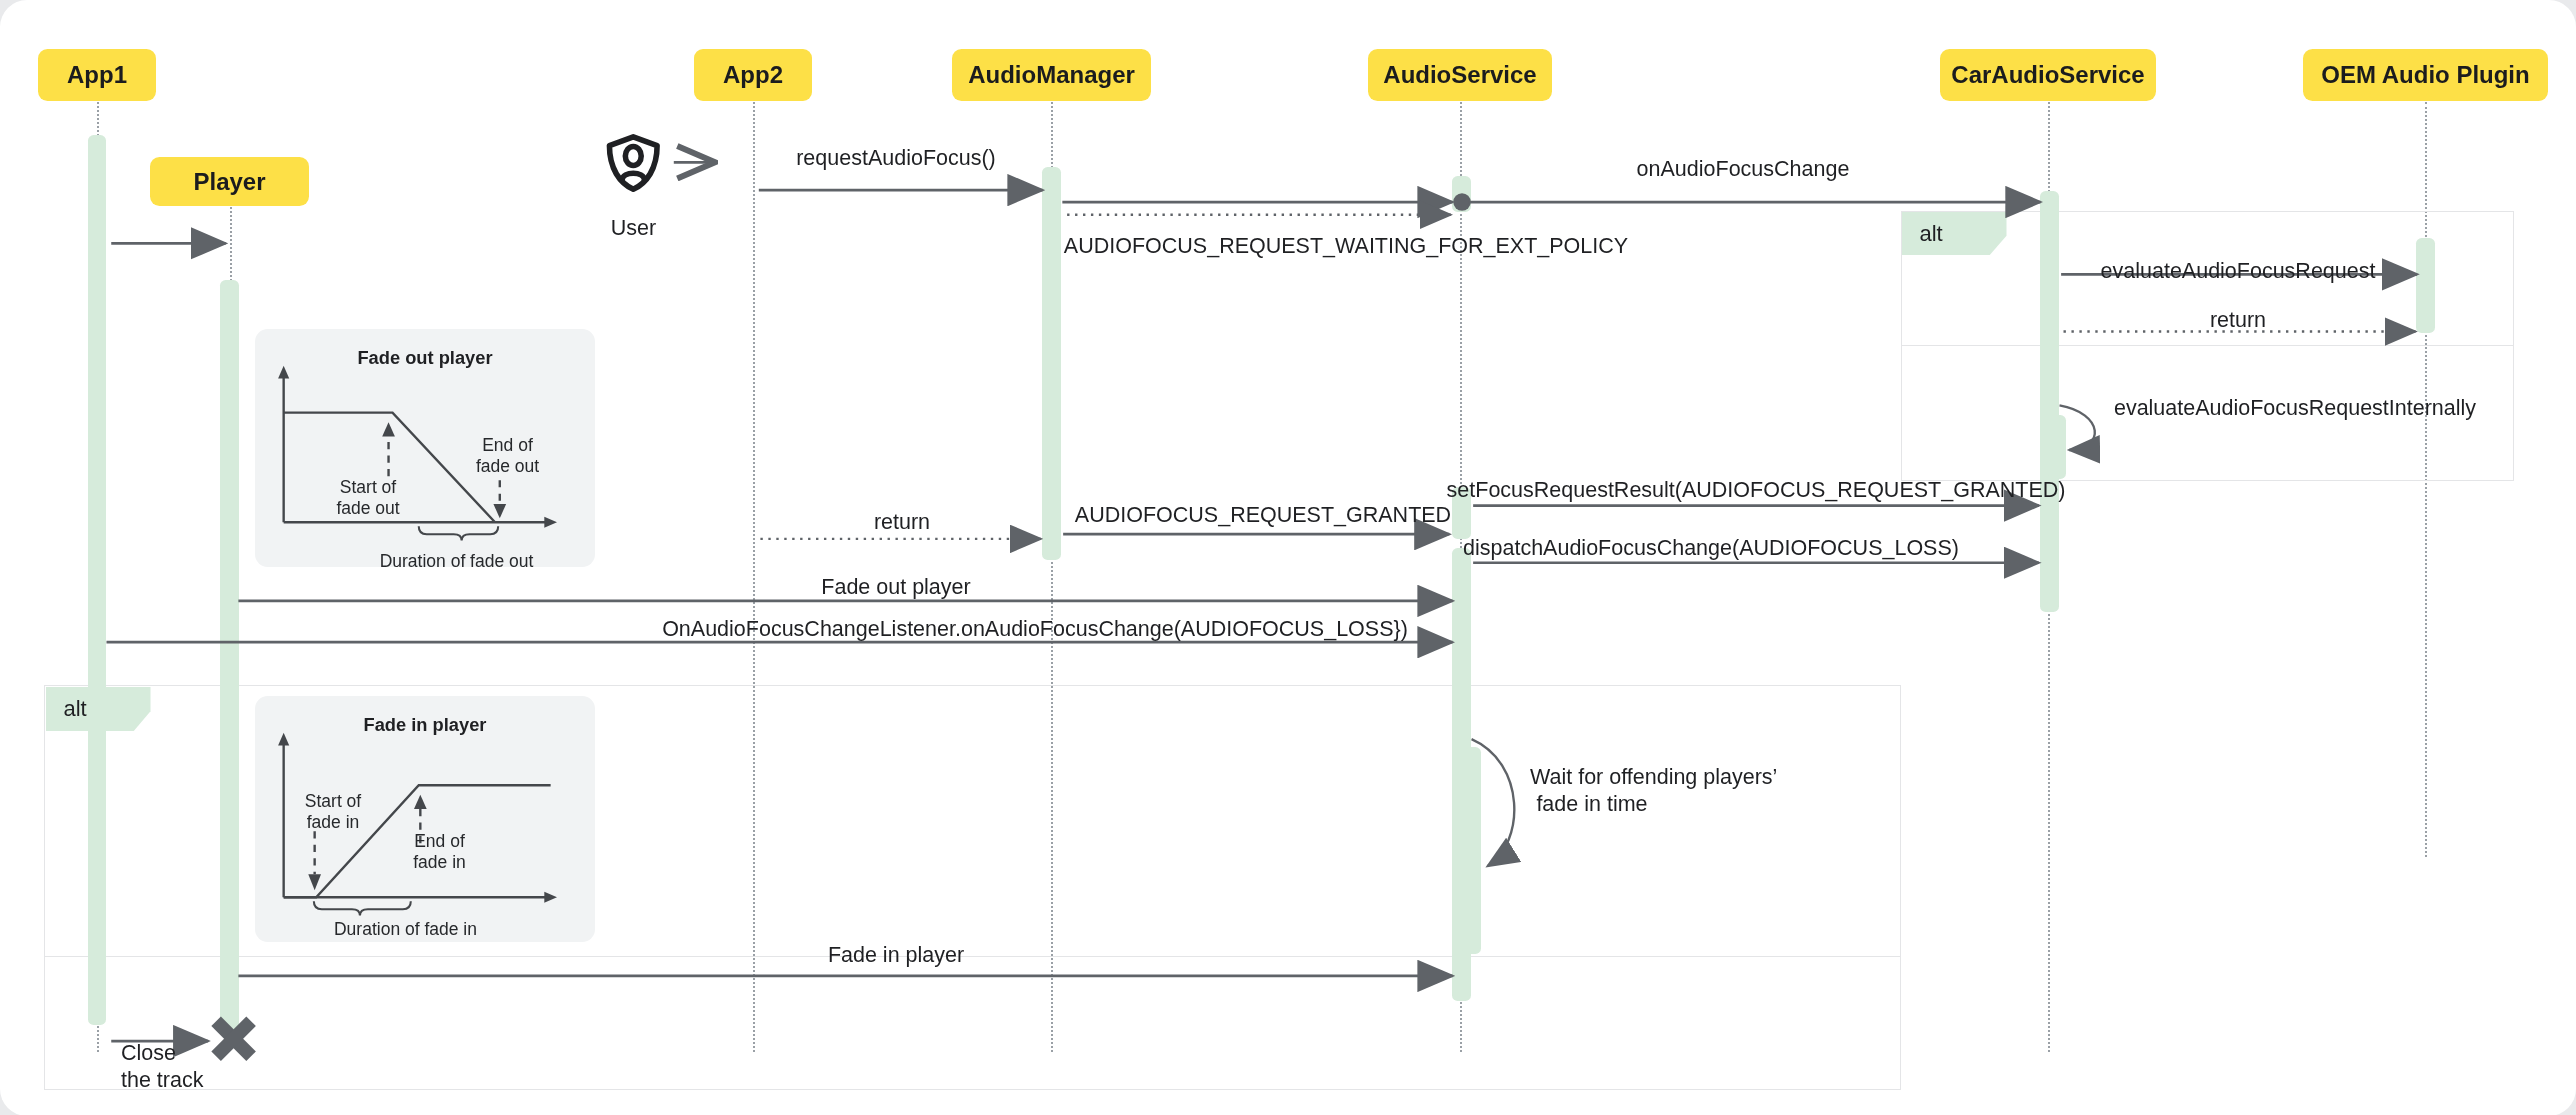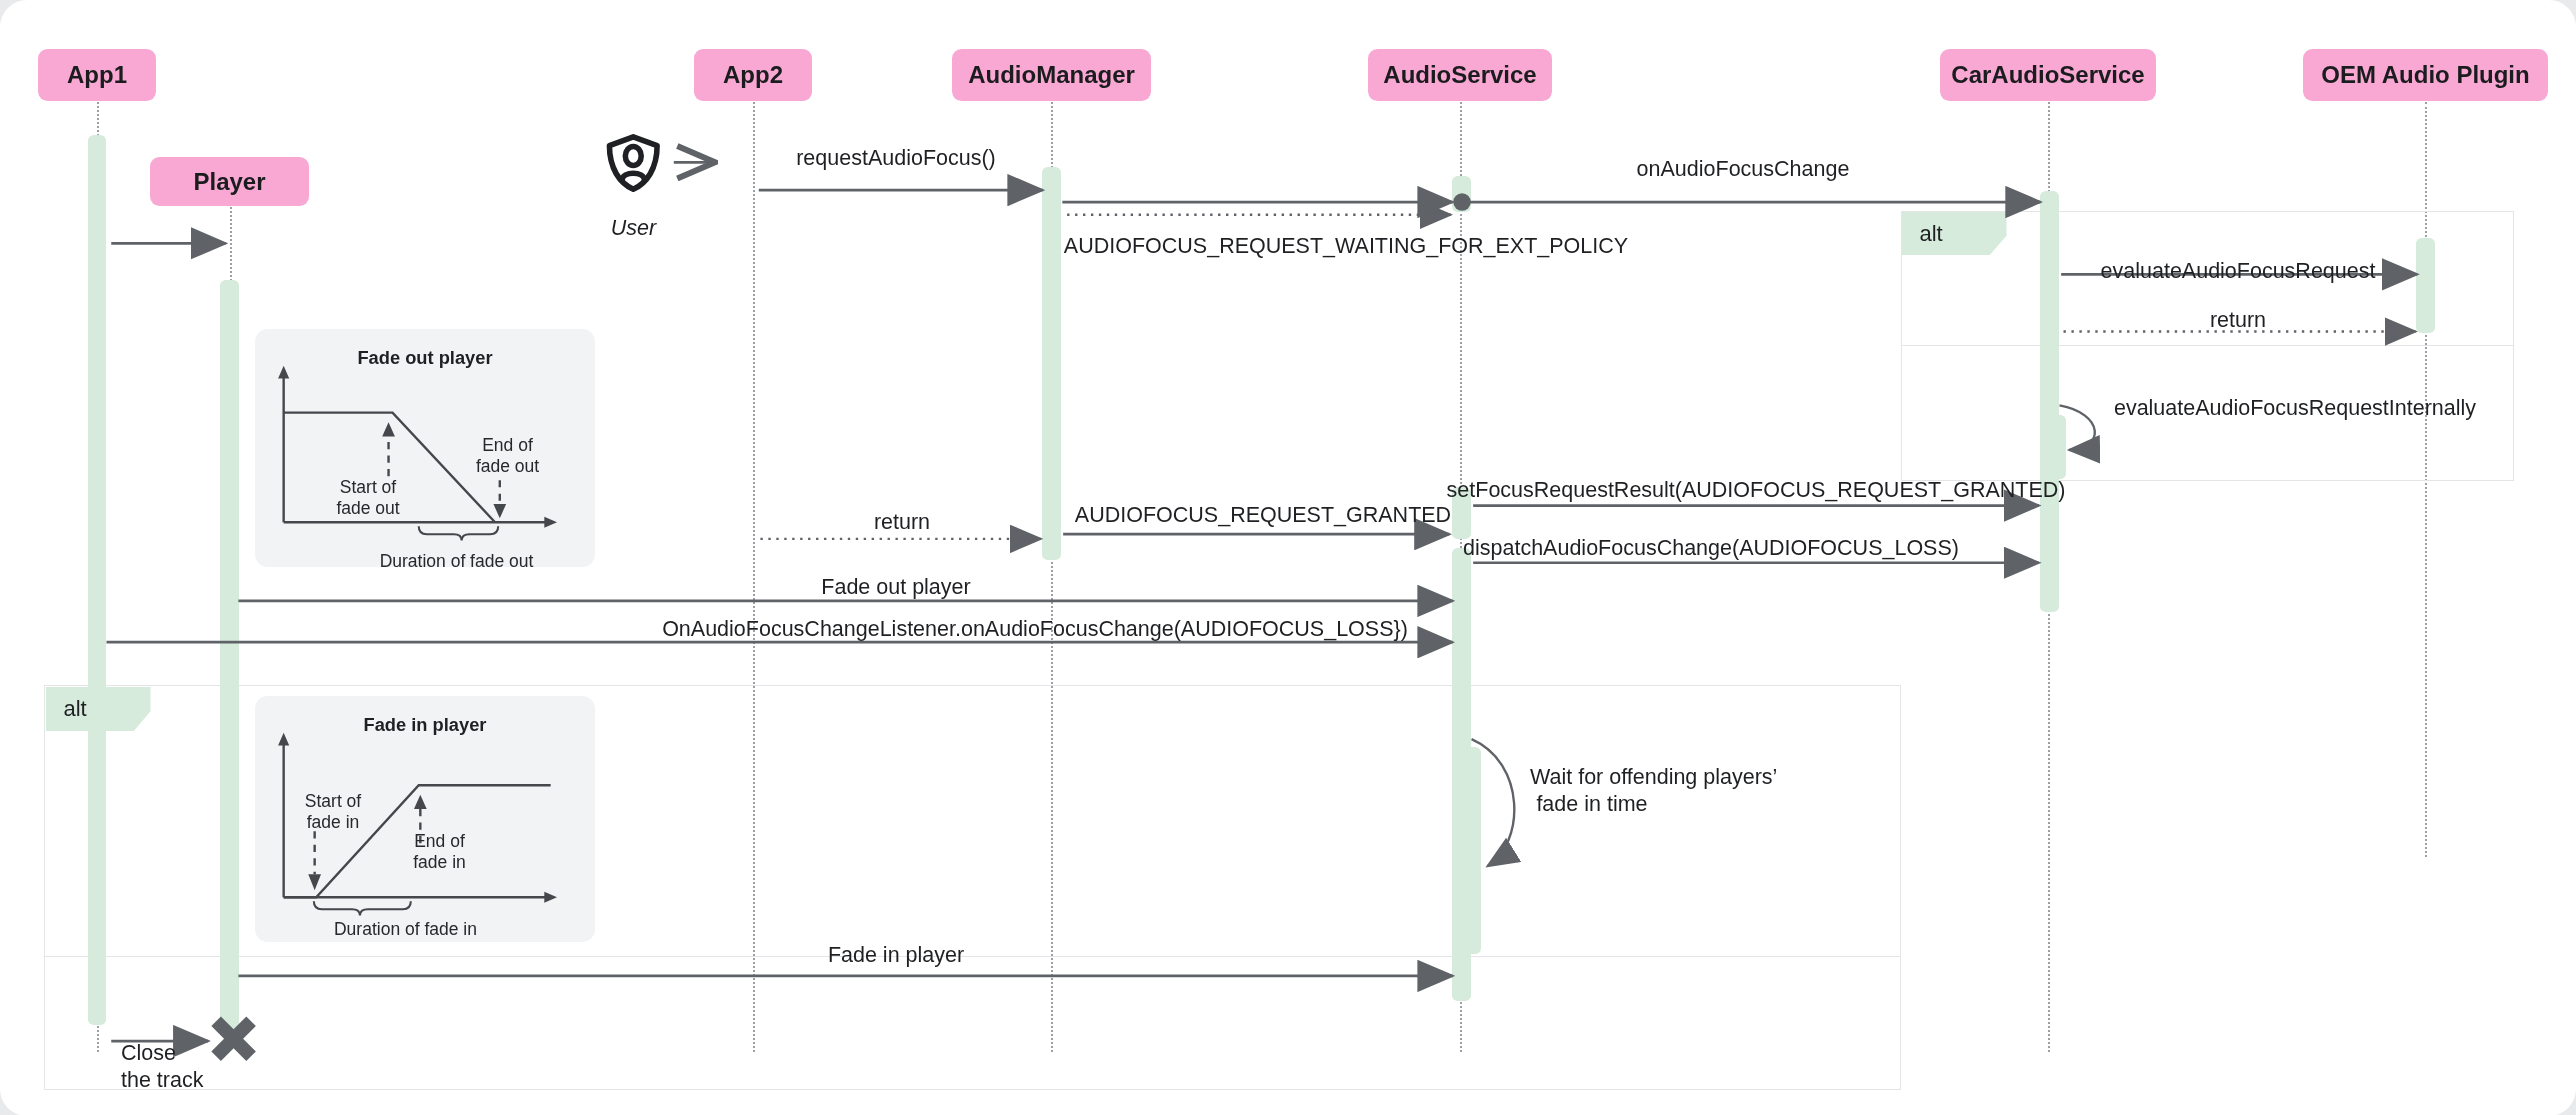--- a/index.html
+++ b/index.html
@@ -3,21 +3,21 @@
 <meta charset="utf-8">
 <style>
   html,body{margin:0;padding:0;background:#e9eaec;}
   body{font-family:"Liberation Sans","DejaVu Sans",sans-serif;}
   #canvas{
     position:relative;width:2576px;height:1116px;background:#ffffff;
     border-radius:27px;overflow:hidden;
   }
   .lifeline{position:absolute;width:0;border-left:2.4px dotted #9aa0a6;}
   .head{
-    position:absolute;background:#f9a8d4;border-radius:9.5px;
+    position:absolute;background:#fde047;border-radius:9.5px;
     display:flex;align-items:center;justify-content:center;
     color:#1b1c1e;font-weight:700;white-space:nowrap;
   }
   .head.hsm{font-size:24px;}
   .act{position:absolute;background:#d6ebdb;border-radius:5.6px;}
   .msglabel{
     position:absolute;color:#1f2023;white-space:nowrap;
     transform:translateX(-50%);font-size:21.5px;line-height:1.25;
   }
   .msglabel.lt{transform:none;}
@@ -97,21 +97,21 @@
     <span>OEM Audio Plugin</span>
   </div>
 
   <svg class="ov" viewBox="0 0 3242 1404" width="2576" height="1116">
     <g transform="translate(765,170)">
       <path d="M32 2 L62 13 C62 42 49 60 32 68 C15 60 2 42 2 13 Z" fill="none" stroke="#1f2023" stroke-width="7" stroke-linejoin="round"></path>
       <ellipse cx="32" cy="26" rx="10" ry="12" fill="none" stroke="#1f2023" stroke-width="7"></ellipse>
       <path d="M18 56 C18 45 46 45 46 56" fill="none" stroke="#1f2023" stroke-width="7" stroke-linecap="round"></path>
     </g>
   </svg>
-  <div class="actor-label" style="left:586px;top:216px;width:95px;font-style:italic;">
+  <div class="actor-label" style="left:586px;top:216px;width:95px;">
     <span>User</span>
   </div>
 
   <div class="note" style="left:255px;top:329px;width:340px;height:238px;">
     <div class="note-title" style="top:17.5px;">Fade out player</div>
   </div>
   <svg class="ov" viewBox="0 0 3242 1404" width="2576" height="1116">
     <g transform="translate(321,414)" stroke="#44474b" fill="none" stroke-width="3">
 
       <line x1="36" y1="54" x2="36" y2="243"></line>

